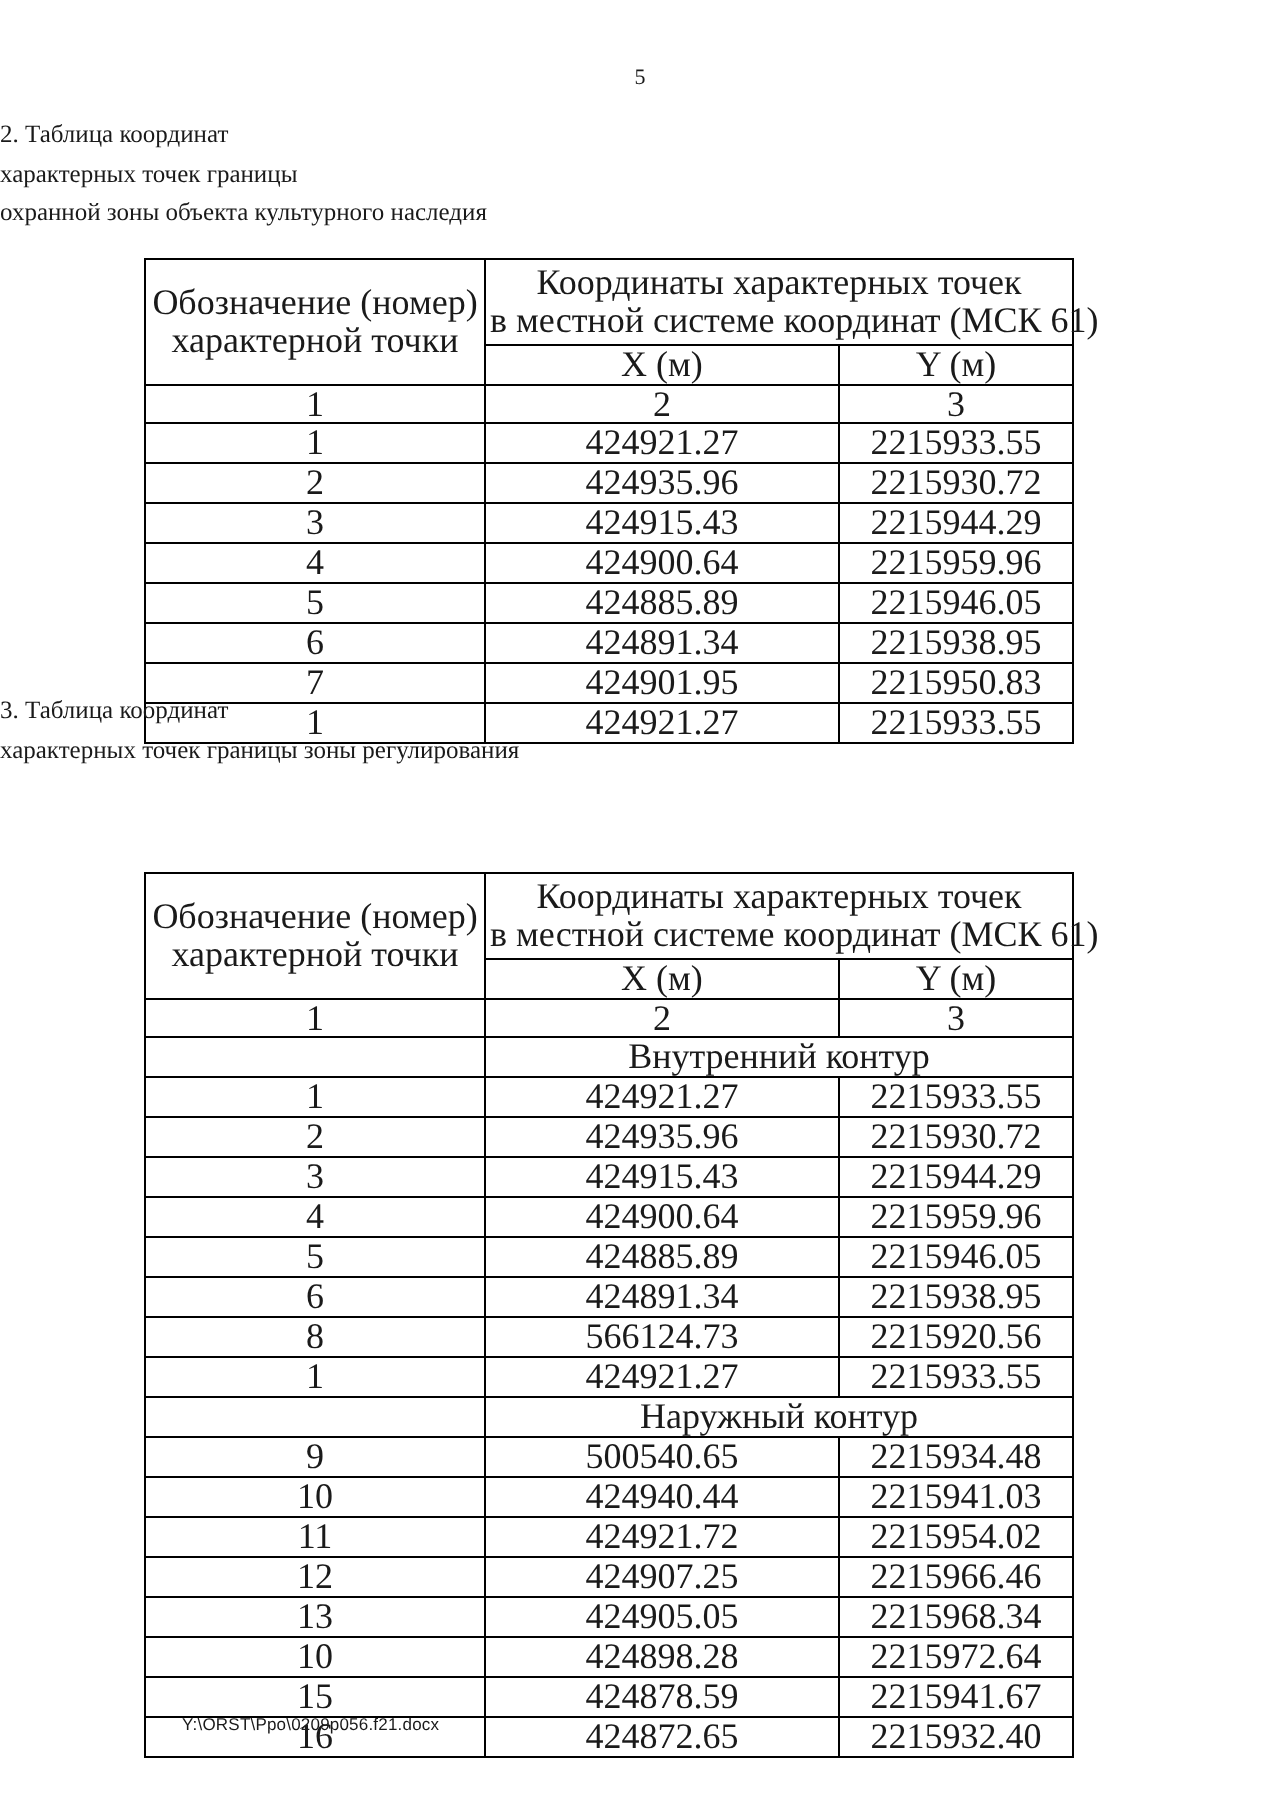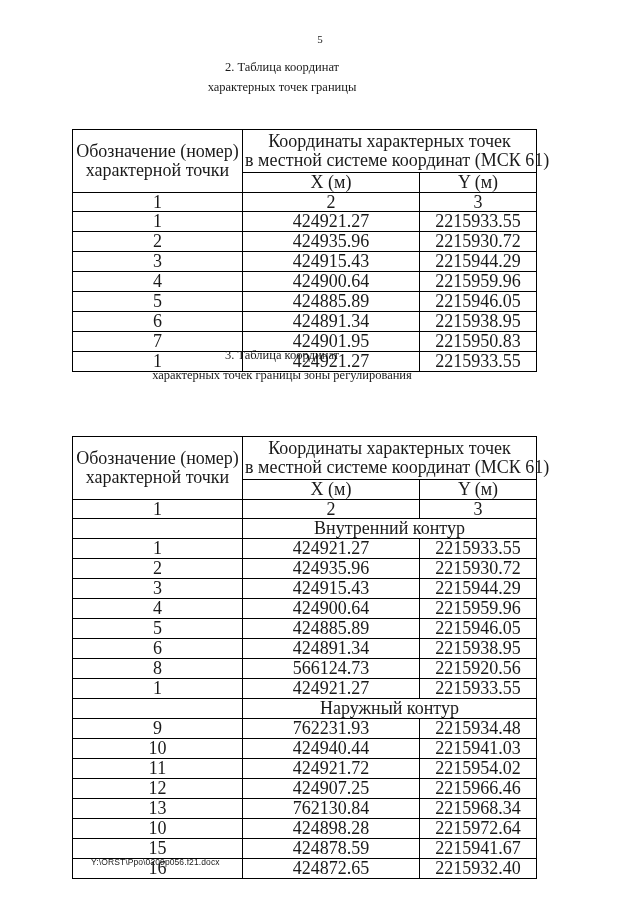--- a/index.html
+++ b/index.html
@@ -26,21 +26,20 @@
     text-align: center;
     font-size: 11px;
     line-height: 13px;
   }
 
   
   .section-title {
     position: absolute;
     left: 0;
     width: 564px;
-    text-align: center;
     font-size: 12.5px;
     line-height: 19.5px;
   }
   .section-title .tline { display: block; white-space: nowrap; }
 
   #title-1 { top: 58px; }
   #title-2 { top: 346px; }
 
   
   .coord-table {
@@ -94,20 +93,21 @@
 </head>
 <body>
 
 <div class="page">
 
   <div class="page-number">5</div>
 
   <div class="section-title" id="title-1">
     <span class="tline">2. Таблица координат</span>
     <span class="tline">характерных точек границы</span>
+    <span class="tline">охранной зоны объекта культурного наследия</span>
   </div>
 
   <table class="coord-table" id="table-1">
     <colgroup>
       <col class="c-num">
         <col class="c-x">
         <col class="c-y">
     </colgroup>
     <tbody>
       <tr>
@@ -250,41 +250,41 @@
         <td>2215933.55</td>
       </tr>
 
       <tr>
         <td>&nbsp;</td>
         <td class="contour" colspan="2">Наружный контур</td>
       </tr>
 
       <tr>
         <td>9</td>
-        <td>762231.93</td>
+        <td>500540.65</td>
         <td>2215934.48</td>
       </tr>
       <tr>
         <td>10</td>
         <td>424940.44</td>
         <td>2215941.03</td>
       </tr>
       <tr>
         <td>11</td>
         <td>424921.72</td>
         <td>2215954.02</td>
       </tr>
       <tr>
         <td>12</td>
         <td>424907.25</td>
         <td>2215966.46</td>
       </tr>
       <tr>
         <td>13</td>
-        <td>762130.84</td>
+        <td>424905.05</td>
         <td>2215968.34</td>
       </tr>
       <tr>
         <td>10</td>
         <td>424898.28</td>
         <td>2215972.64</td>
       </tr>
       <tr>
         <td>15</td>
         <td>424878.59</td>

